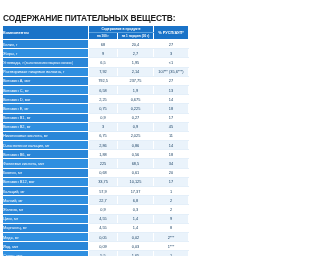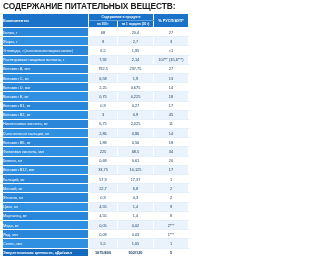--- a/index.html
+++ b/index.html
@@ -13,20 +13,21 @@
     font-family: "Liberation Sans", sans-serif;
     overflow: hidden;
   }
   .page {
     position: relative;
     width: 190px;
     height: 200px;
     box-sizing: border-box;
     padding: 1px 2px 0 2px;
     background: #ffffff;
+    margin-top: 12px;
   }
   .title {
     font-size: 8.4px;
     font-weight: bold;
     color: #1a1a1a;
     letter-spacing: -0.1px;
     line-height: 11px;
     white-space: nowrap;
     padding-left: 1px;
   }

